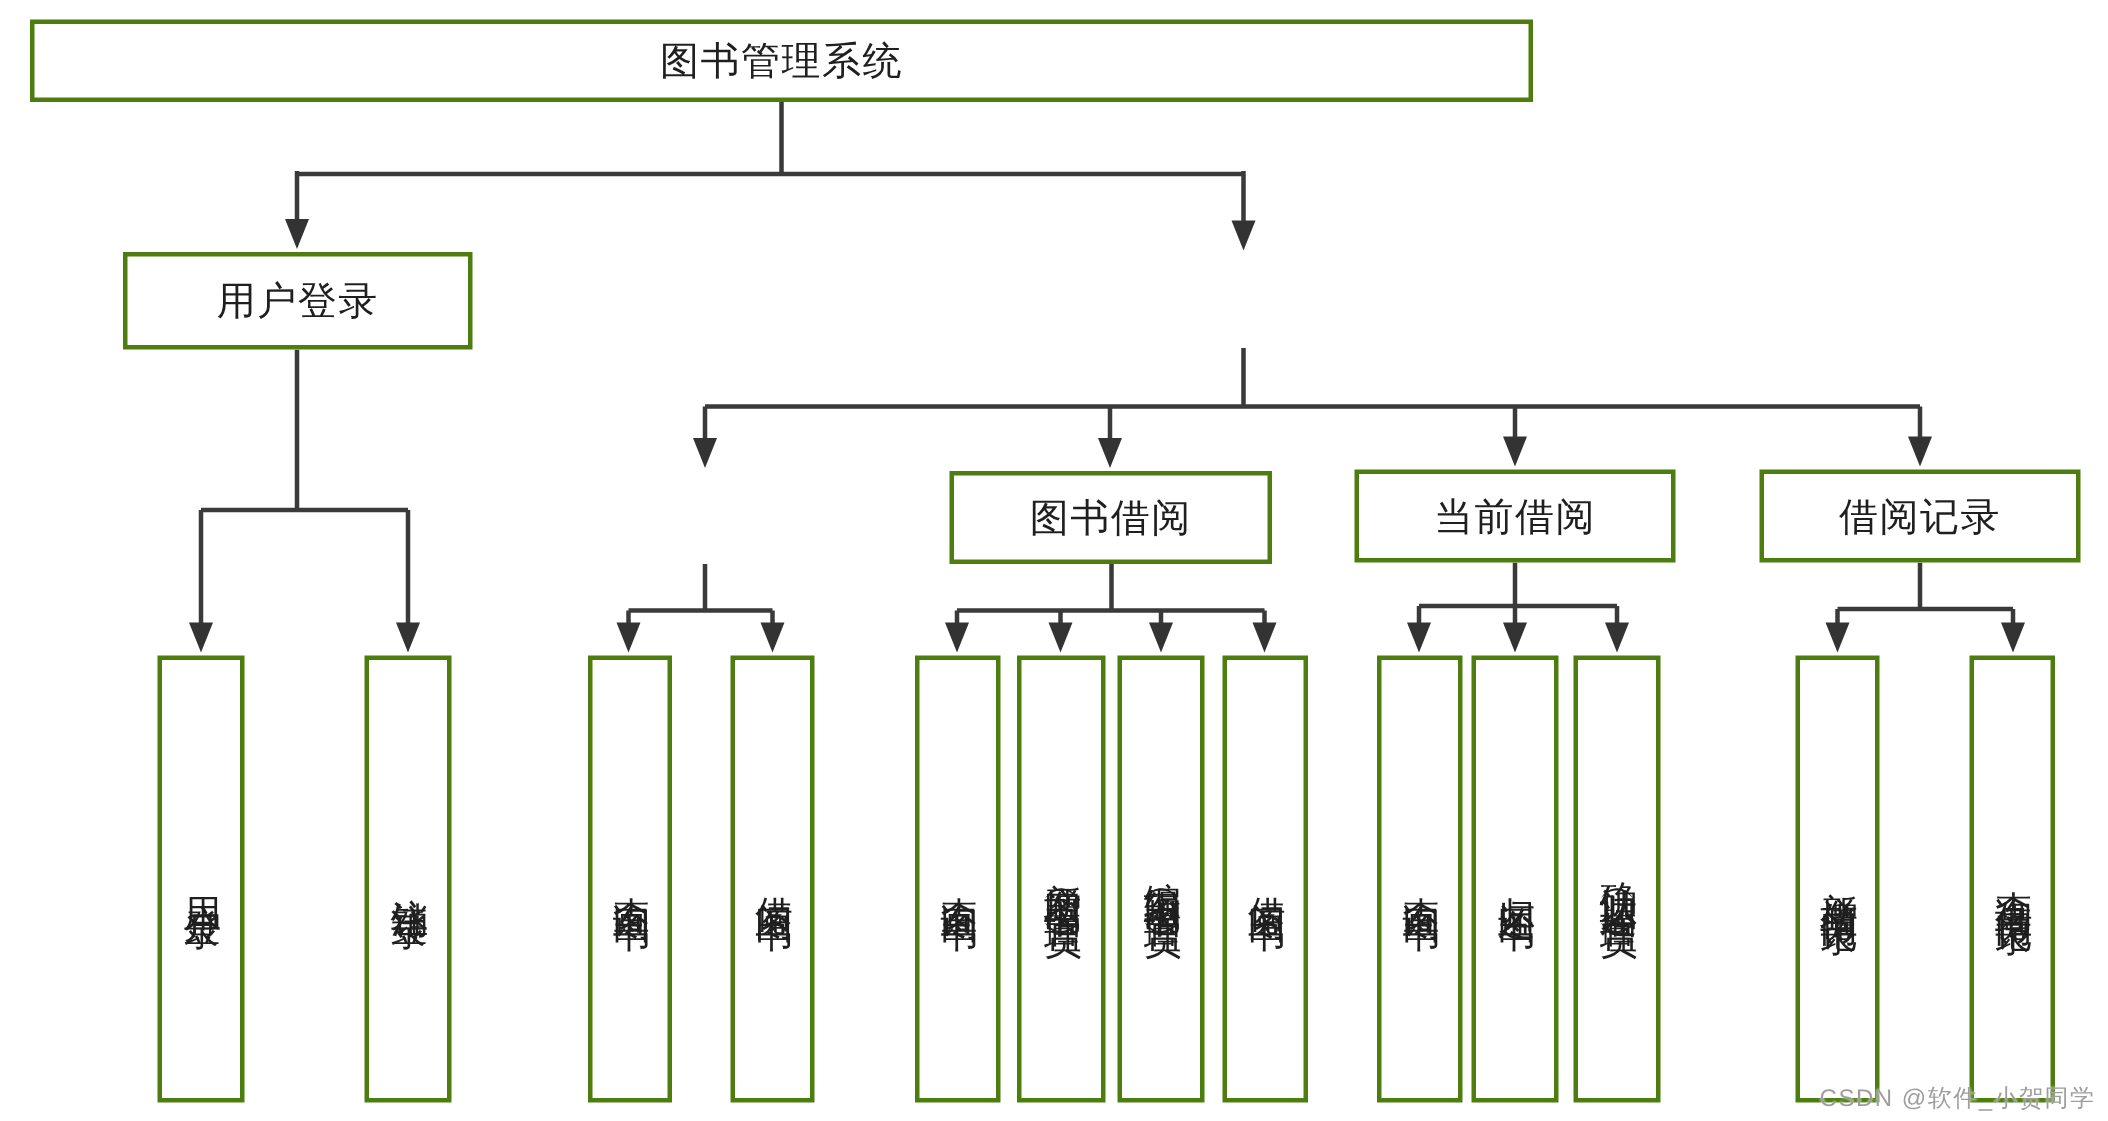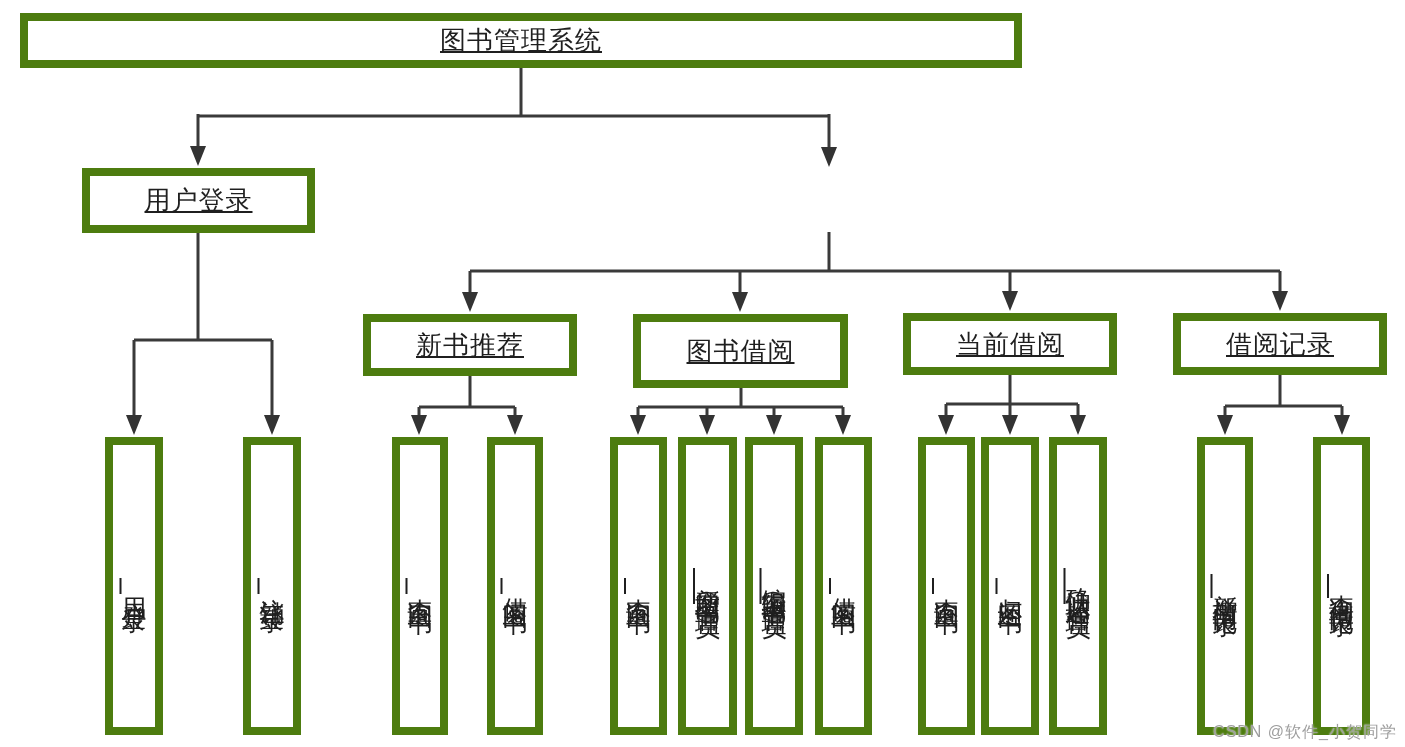--- a/index.html
+++ b/index.html
@@ -29,29 +29,28 @@
     fill: none;
   }
   .connectors polygon {
     fill: #333333;
     stroke: none;
   }
   .node {
     position: absolute;
     box-sizing: border-box;
     background: #ffffff;
-    border: 8px solid #4d7c0f;
+    border: 3px solid #4d7c0f;
     display: flex;
     align-items: center;
     justify-content: center;
     font-size: 26px;
     letter-spacing: 1px;
     color: #1f1f1f;
     white-space: nowrap;
-    text-decoration: underline;
   }
   .leaf {
     font-size: 25px;
   }
   .leaf .vtext {
     writing-mode: vertical-rl;
     text-orientation: mixed;
     letter-spacing: 4px;
     line-height: 1;
   }
@@ -118,22 +117,21 @@
       <path d="M1280,375 V406 M1225,406 H1342 M1225,406 V419 M1342,406 V419"></path>
       <polygon points="1217,415 1233,415 1225,435"></polygon>
       <polygon points="1334,415 1350,415 1342,435"></polygon>
     </g>
   </svg>
 
   <div class="node" style="left:20px; top:13px; width:1002px; height:55px;">图书管理系统</div>
 
   <div class="node" style="left:82px; top:168px; width:233px; height:65px;">用户登录</div>
 
-  <div class="node" style="left:363px; top:314px; width:214px; height:62px;">新书推荐</div>
-  <div class="node" style="left:633px; top:314px; width:215px; height:74px;">图书借阅</div>
+  <div class="node" style="left:633px; top:314px; width:215px; height:62px;">图书借阅</div>
   <div class="node" style="left:1173px; top:313px; width:214px; height:62px;">借阅记录</div>
   <div class="node" style="left:903px; top:313px; width:214px; height:62px;">当前借阅</div>
 
   <div class="node leaf" style="left:105px; top:437px; width:58px; height:298px;">
     <span class="vtext">用户登录</span>
   </div>
   <div class="node leaf" style="left:243px; top:437px; width:58px; height:298px;">
     <span class="vtext">注销登录</span>
   </div>
 

